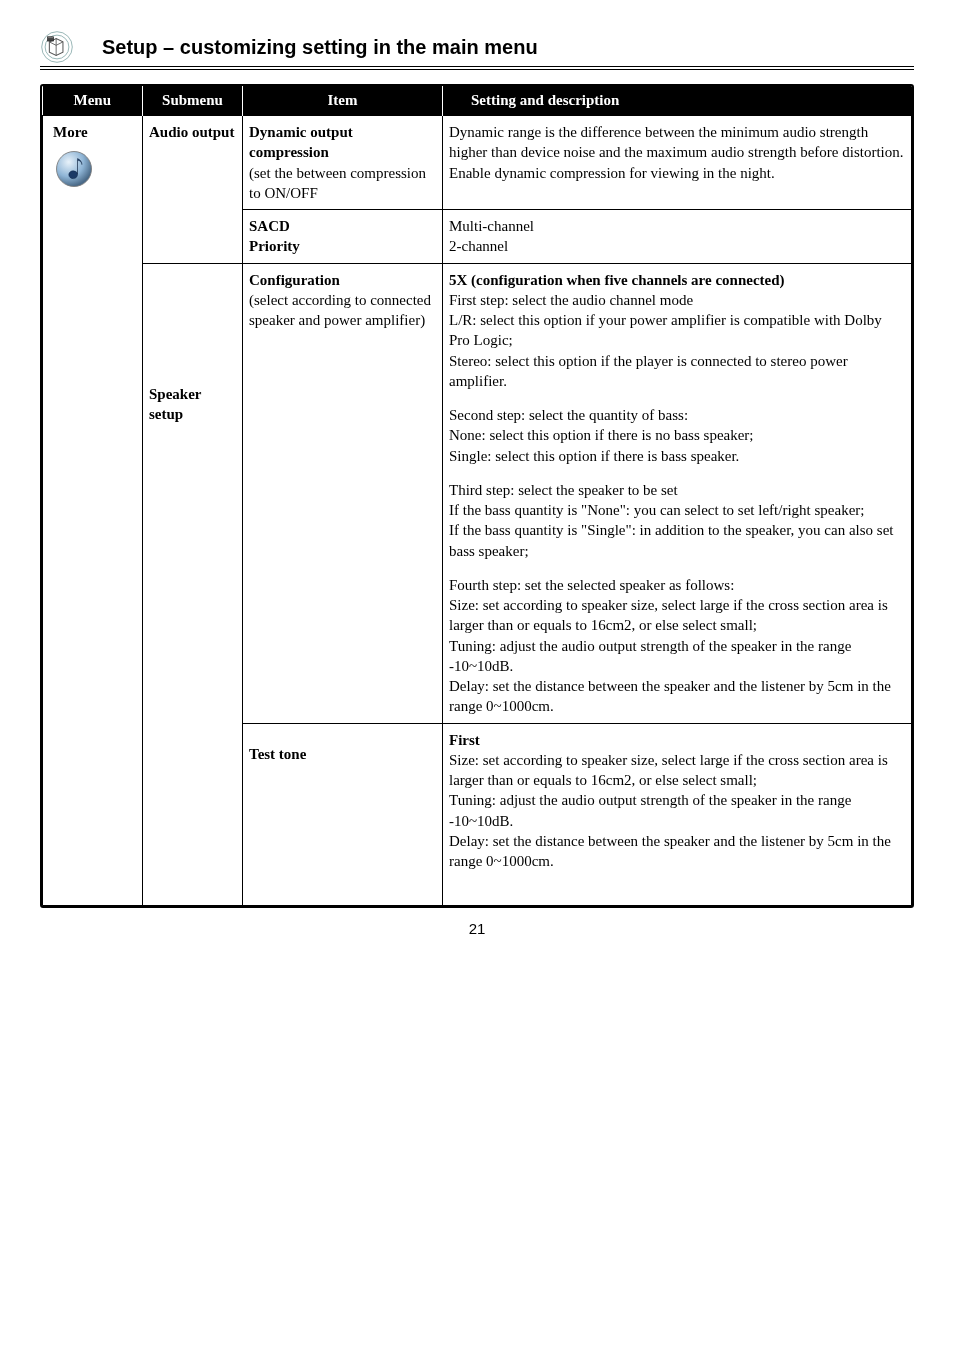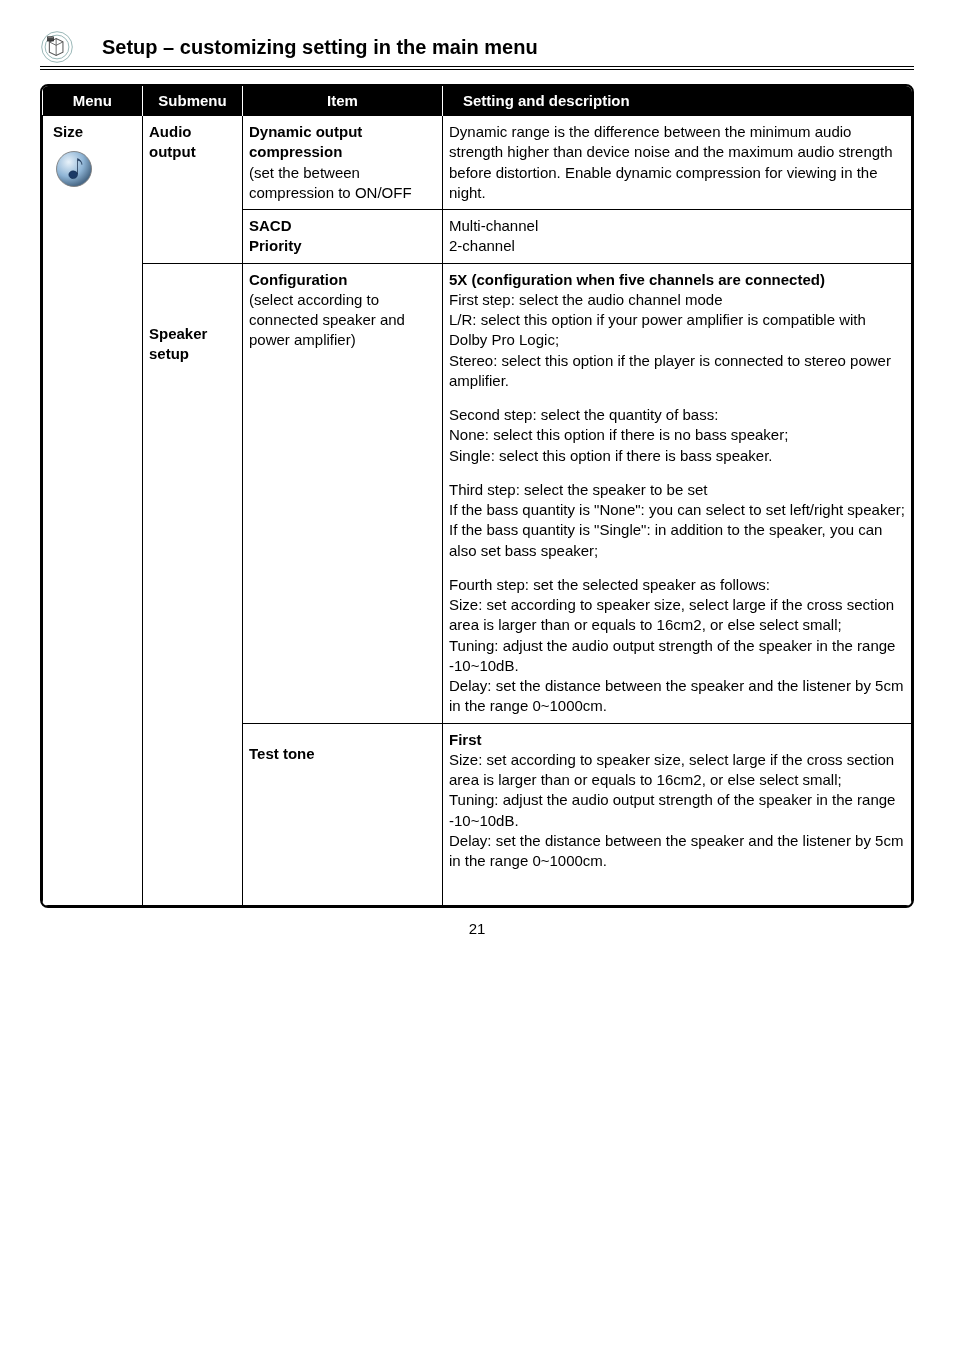--- a/index.html
+++ b/index.html
@@ -32,39 +32,40 @@
     font-weight: bold;
     margin-left: 20px;
   }
   .section-subtitle {
     font-weight: bold;
     font-size: 16px;
     margin: 8px 0 14px 0;
   }
   .outer-frame {
     border: 2px solid #000;
-    border-radius: 8px;
+    border-radius: 3px;
     overflow: hidden;
+    font-family: Liberation Serif, serif;
   }
   table.settings {
     width: 100%;
     border-collapse: collapse;
   }
   table.settings th {
     background: #000;
     color: #fff;
     font-weight: bold;
     text-align: center;
     padding: 6px 4px;
     border-right: 1px solid #fff;
   }
   table.settings th:last-child {
     border-right: none;
     text-align: left;
-    padding-left: 20px;
+    padding-left: 28px;
   }
   table.settings td {
     border: 1px solid #000;
     vertical-align: top;
     padding: 6px 6px;
     font-size: 15px;
     line-height: 1.35;
   }
   .col-menu { width: 100px; }
   .col-submenu { width: 100px; }
@@ -143,21 +144,21 @@
           <th>Submenu</th>
           <th>Item</th>
           <th>Setting and description</th>
         </tr>
       </thead>
       <tbody>
 
         <tr>
           <td rowspan="4" class="menu-cell no-top-border">
             <div class="menu-cell-inner">
-              <span>Size</span>
+              <span>More</span>
               <span class="audio-icon">
                 <svg viewBox="0 0 48 48" width="42" height="42">
                   <defs>
                     <radialGradient id="gball" cx="35%" cy="30%" r="70%">
                       <stop offset="0%" stop-color="#e8f2fa"></stop>
                       <stop offset="60%" stop-color="#8fb5d6"></stop>
                       <stop offset="100%" stop-color="#4a6a88"></stop>
                     </radialGradient>
                   </defs>
                   <circle cx="24" cy="24" r="20" fill="url(#gball)" stroke="#7a7a7a" stroke-width="1"></circle>
@@ -183,21 +184,21 @@
             <span class="item-title" style="white-space:pre-line;">SACD
 Priority</span>
           </td>
           <td>
             <span>Multi-channel</span><br>
             <span>2-channel</span>
           </td>
         </tr>
 
         <tr>
-          <td rowspan="2" class="submenu-label" style="vertical-align:top; padding-top:60px;">
+          <td rowspan="2" class="submenu-label" style="vertical-align:top; padding-top:120px;">
             <span style="white-space:pre-line;">Speaker setup</span>
           </td>
           <td>
             <span class="item-title">Configuration</span><br>
             <span>(select according to connected speaker and power amplifier)</span>
           </td>
           <td>
             <p class="desc-para">
               <span class="item-title">5X (configuration when five channels are connected)</span><br>
               <span style="white-space:pre-line;">First step: select the audio channel mode

